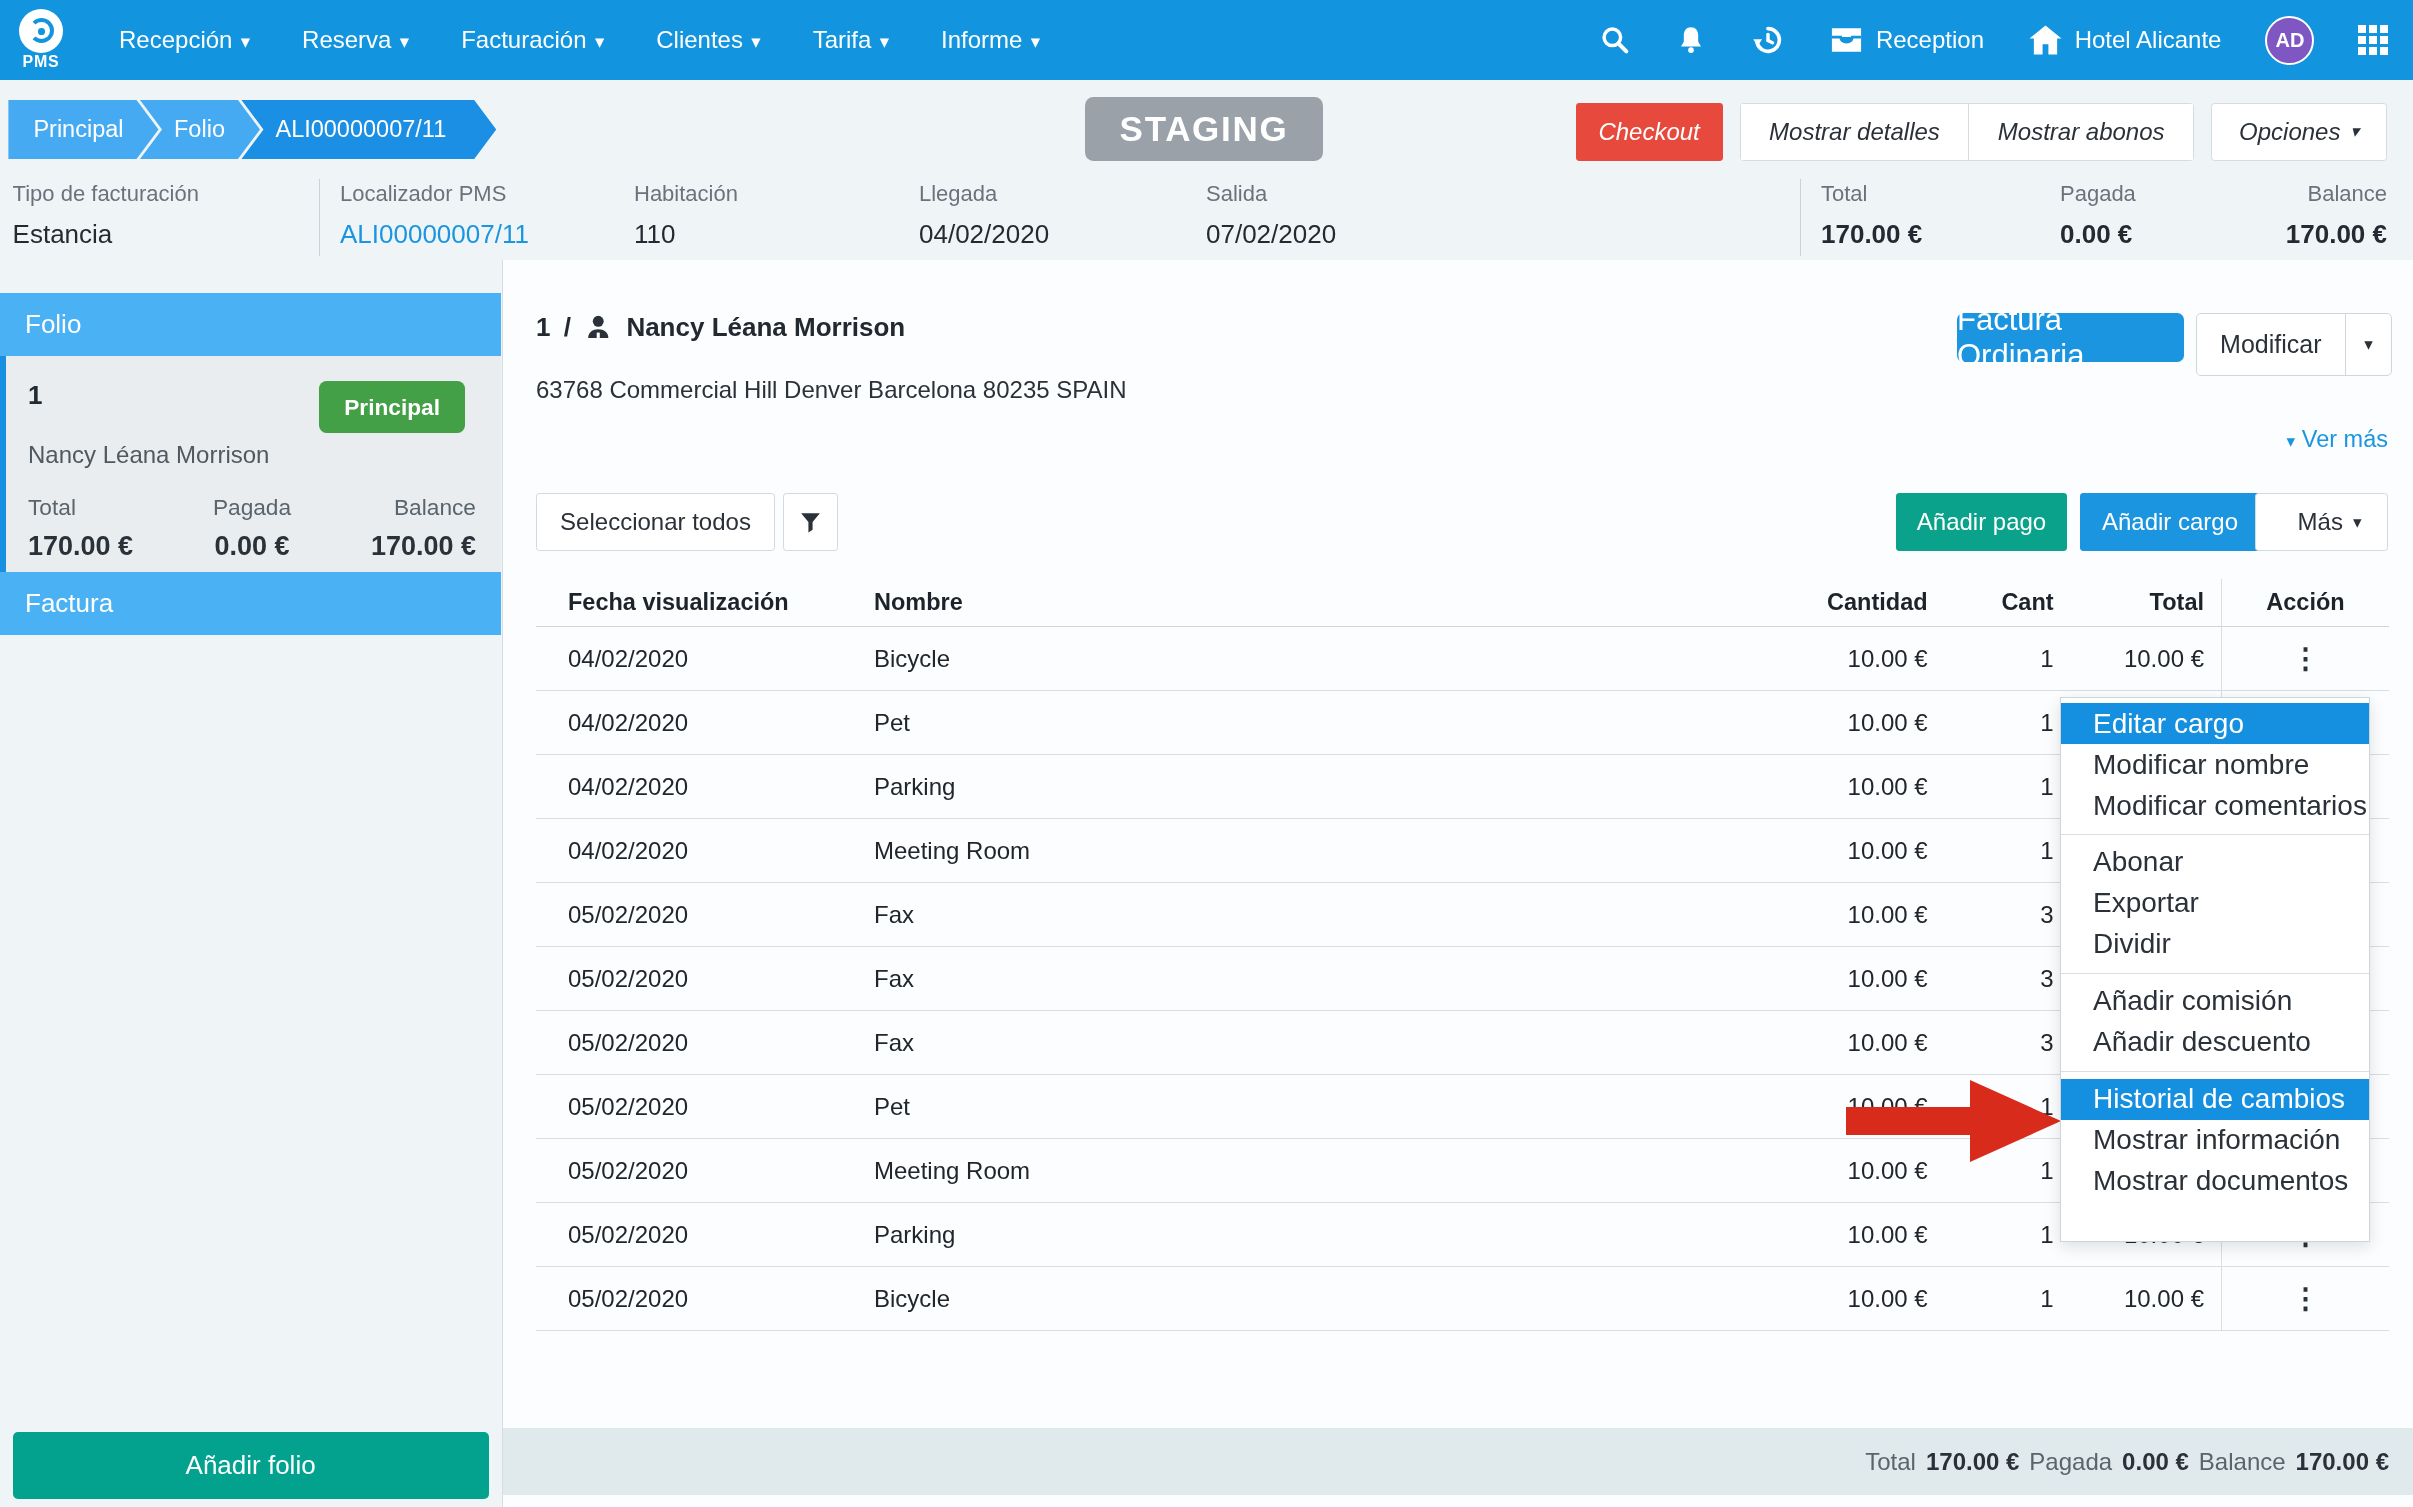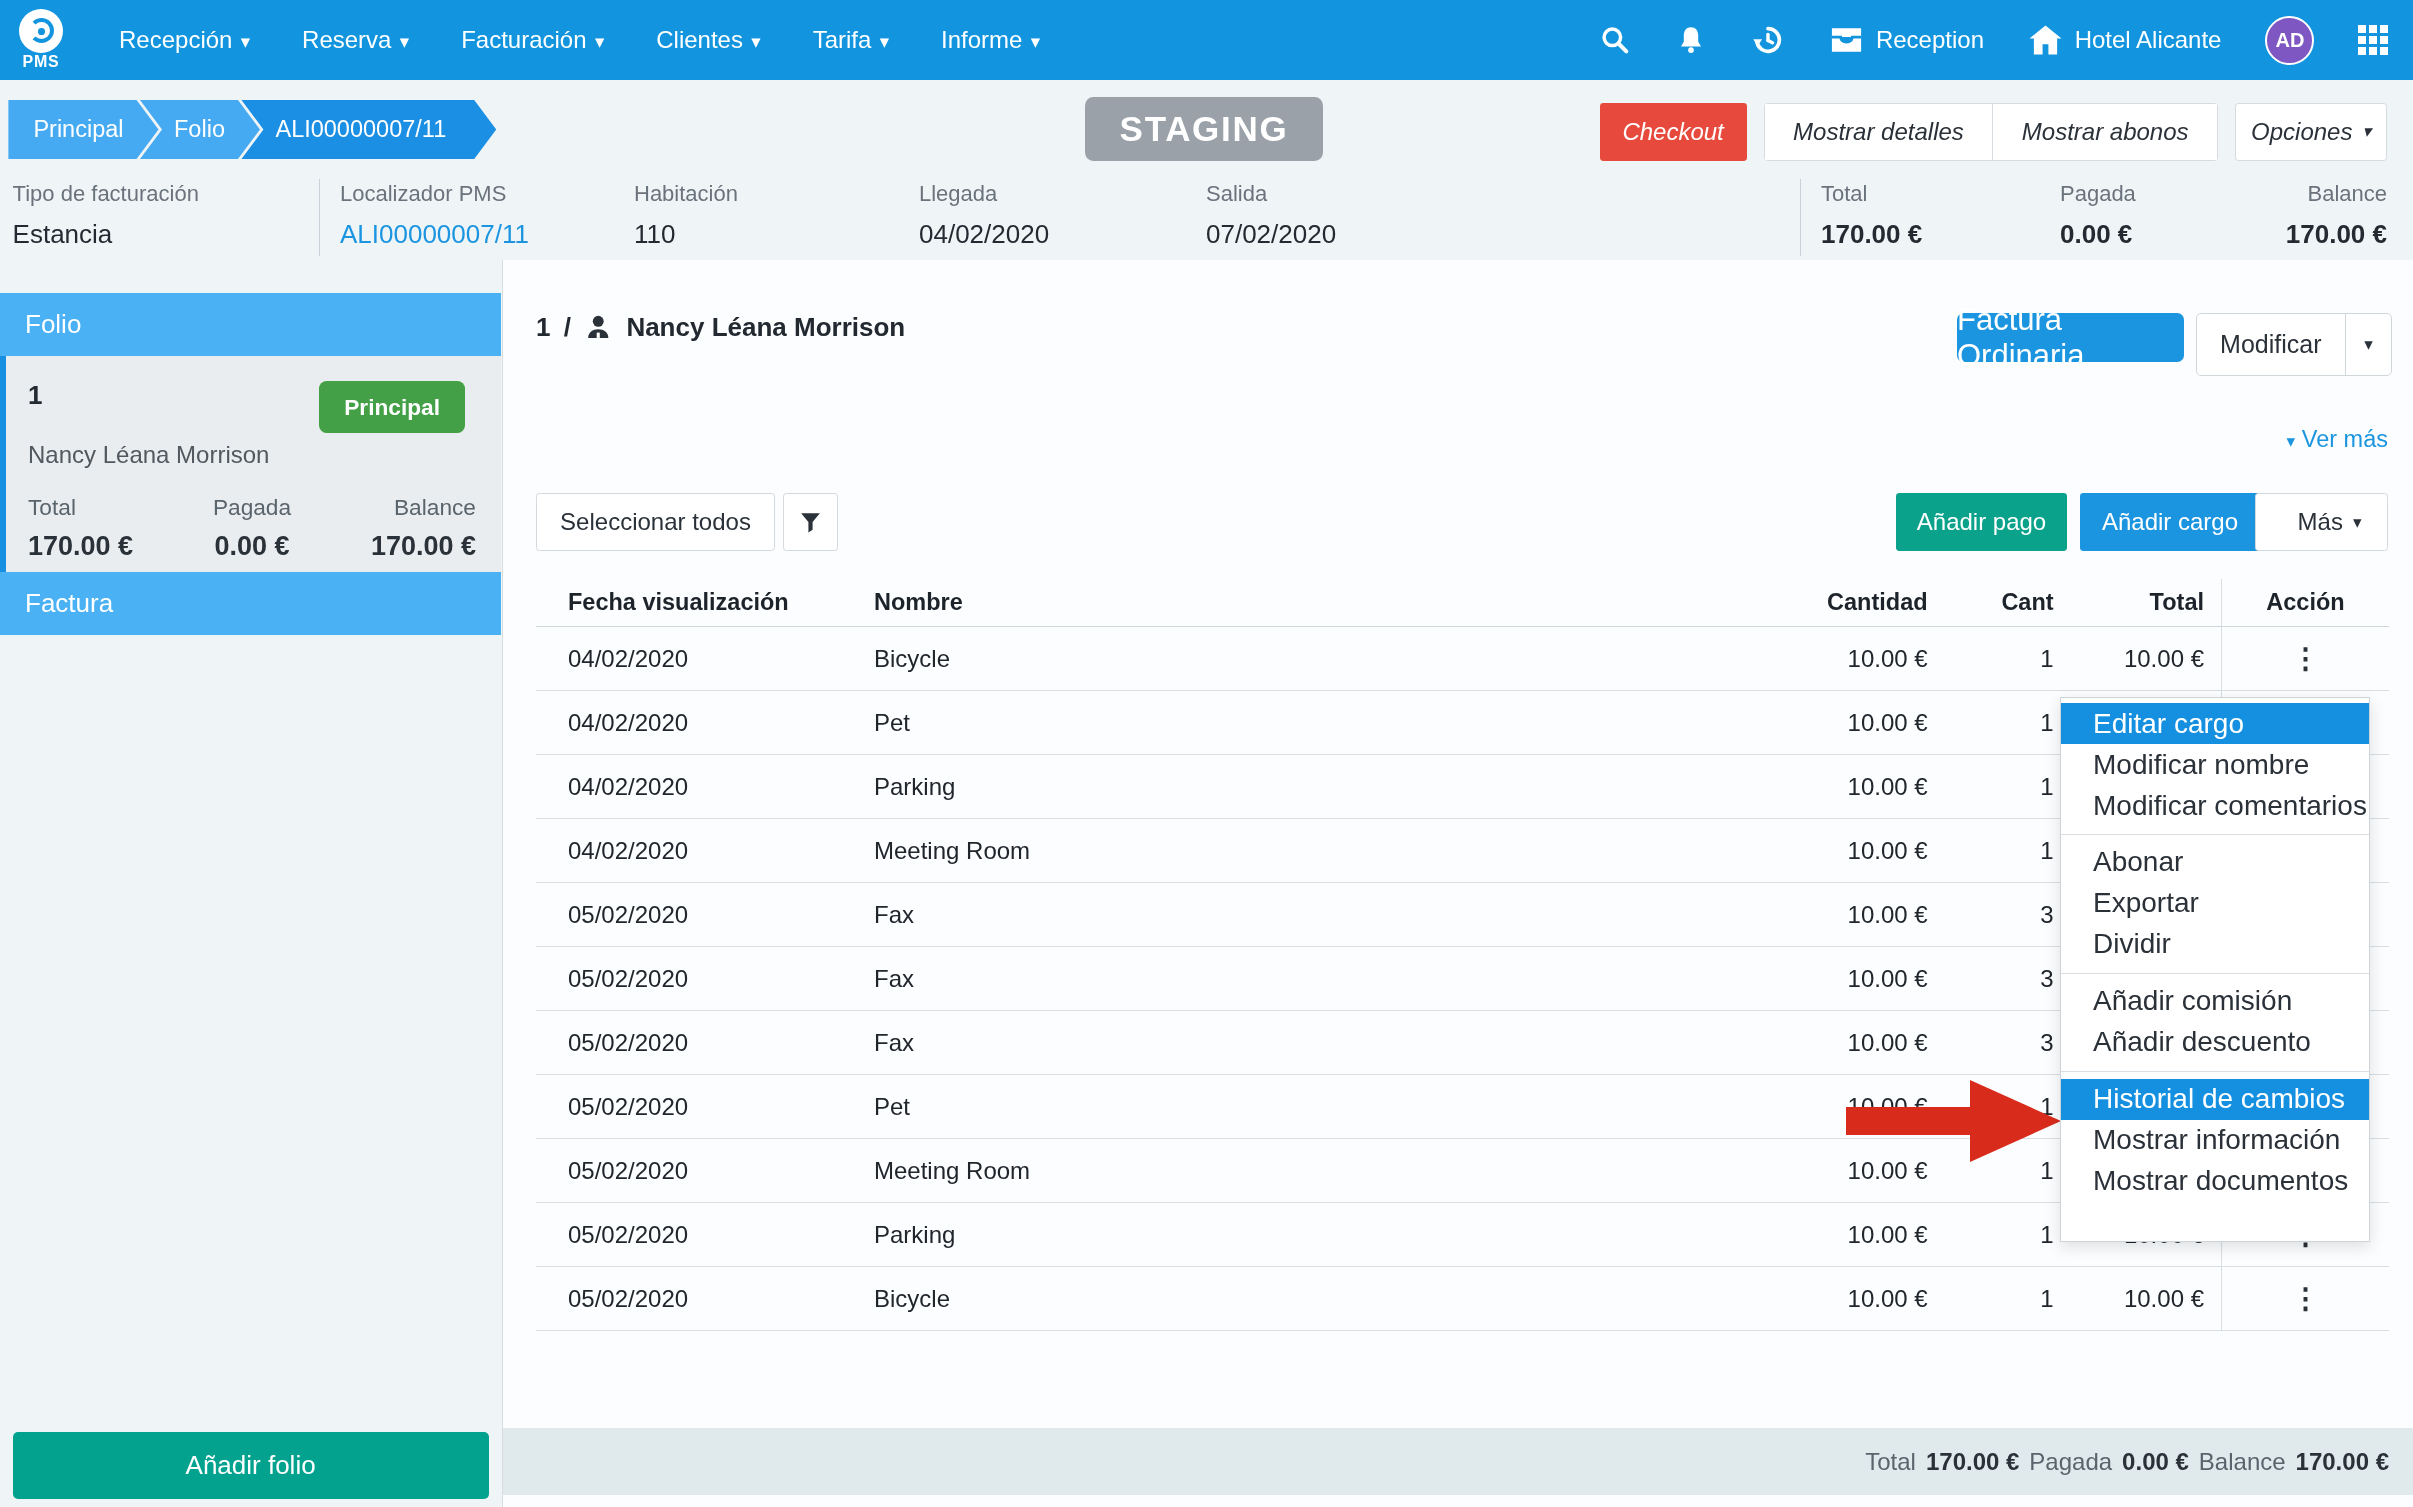--- a/index.html
+++ b/index.html
@@ -49,21 +49,21 @@
     position:absolute; left:1085px; top:17px; width:238px; height:64px; border-radius:8.4px;
     background:#9aa1a8; color:#fff; font-size:35px; font-weight:bold; letter-spacing:1.7px;
     display:flex; align-items:center; justify-content:center;
   }
   .crumb-actions { position:absolute; right:26px; top:22.7px; display:flex; align-items:flex-end;font-style:italic; }
   .btn { display:flex; align-items:center; justify-content:center; cursor:pointer; font-size:24px; }
   .btn-checkout { width:147px; height:58px; background:#e74a3d; color:#fff; border-radius:3.4px; margin-right:17px; }
   .btn-group { display:flex; border:0.8px solid #d5dbdf; border-radius:3.4px; background:#fff; }
   .btn-white { background:#fff; color:#2b3138; height:56px; padding:0 28.5px; }
   .btn-group .btn-white + .btn-white { border-left:0.8px solid #d5dbdf; }
-  .btn-opciones { border:0.8px solid #d5dbdf; border-radius:3.4px; margin-left:17px; height:58px; padding:0 15px; background:#fff; color:#2b3138; }
+  .btn-opciones { border:0.8px solid #d5dbdf; border-radius:3.4px; margin-left:17px; height:58px; padding:0 27px; background:#fff; color:#2b3138; }
   .btn-opciones .caret { font-size:17px; margin-left:10px; }
   
   .info-row { position:absolute; top:176px; left:0; width:2413px; height:84px; }
   .info-field { position:absolute; top:5px; }
   .info-label { font-size:22px; color:#6a737c; margin-bottom:11.7px; white-space:nowrap; }
   .info-value { font-size:26px; color:#242a31; white-space:nowrap; }
   .info-value.link { color:#1b95e0; cursor:pointer; }
   .vdiv { position:absolute; top:3.4px; width:0.8px; height:77px; background:#c9d2d8; }
   
   .sidebar-header {
@@ -309,20 +309,21 @@
   <div class="guest-line">
     <span class="gnum">1</span>
     <span class="gsep">/</span>
     <svg width="28.5" height="28.5" viewBox="0 0 24 24">
         <circle cx="12" cy="7" r="4.6" fill="#2b3138"></circle>
         <path d="M3.5 21c0-4.6 3.8-7.4 8.5-7.4s8.5 2.8 8.5 7.4z" fill="#2b3138"></path>
         <rect x="10.7" y="16.5" width="2.6" height="4.5" fill="#fff"></rect>
       </svg>
     <span class="gname">Nancy Léana Morrison</span>
   </div>
+  <div class="guest-addr">63768 Commercial Hill Denver Barcelona 80235 SPAIN</div>
 
   <div class="btn btn-factura">Factura Ordinaria</div>
   <div class="btn-modificar">
     <div class="main">Modificar</div>
     <div class="arrow" style="position:static">▾</div>
   </div>
   <div class="ver-mas"><span class="caret">▾</span><span>Ver más</span></div>
 
   <div class="btn btn-select-all">Seleccionar todos</div>
   <div class="btn btn-filter">

